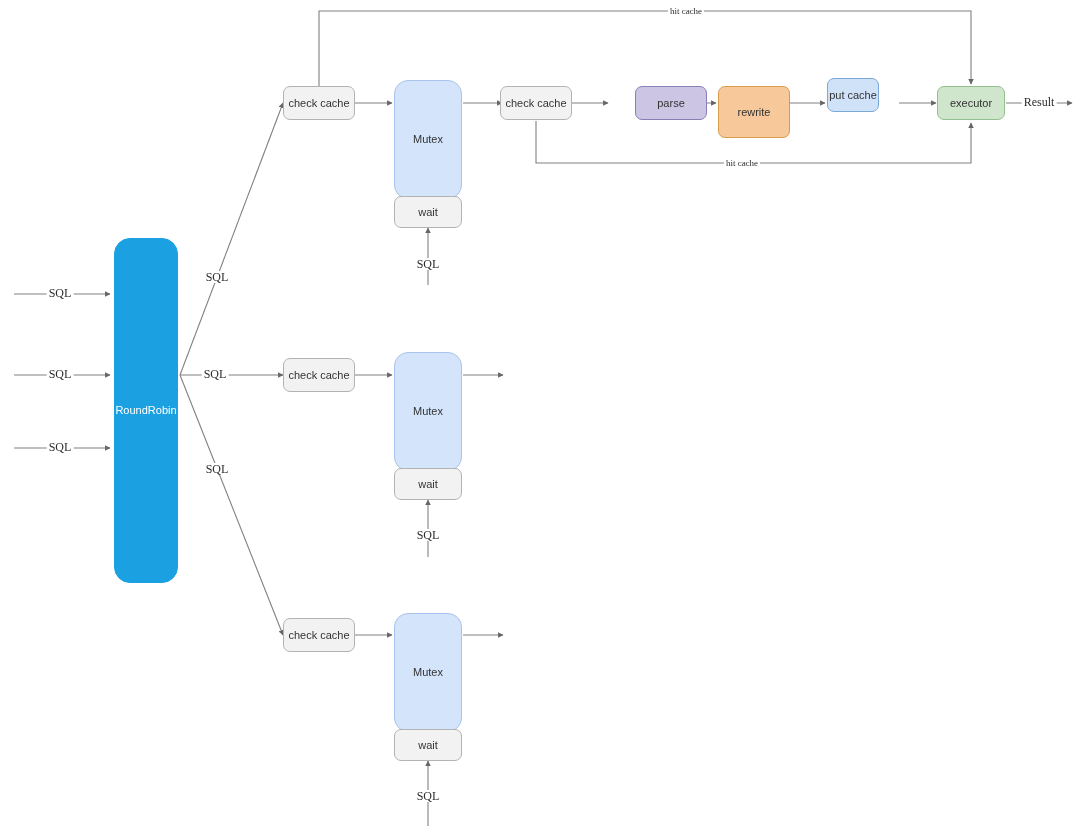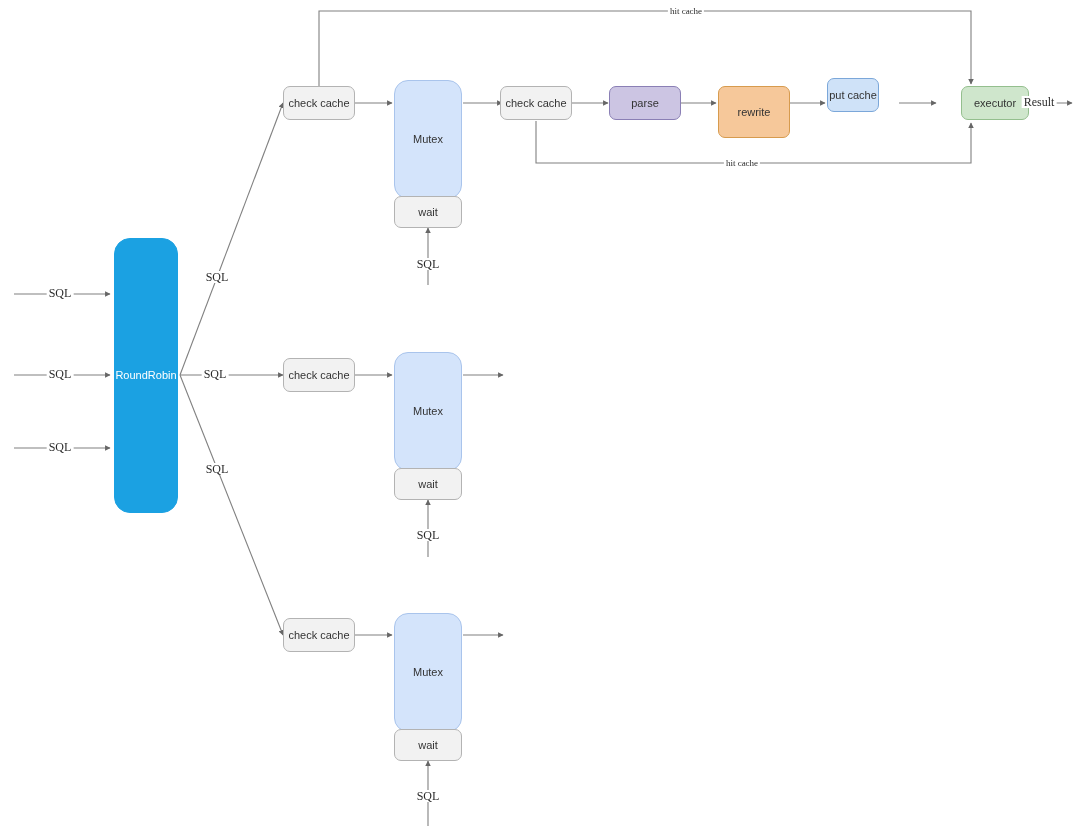--- a/index.html
+++ b/index.html
@@ -54,20 +54,21 @@
   .node-roundrobin {
     background: #1ba1e2;
     border: 1px solid #1ba1e2;
     border-radius: 16px;
     color: #ffffff;
     font-size: 11px;
   }
   .node-parse {
     background: #ccc5e3;
     border: 1px solid #8a7fb5;
+    margin-left: 26px;
   }
   .node-rewrite {
     background: #f6c89a;
     border: 1px solid #d79b4e;
   }
   .node-putcache {
     background: #cfe2f8;
     border: 1px solid #7ba7d9;
   }
   .node-executor {
@@ -131,21 +132,21 @@
       <path d="M 899 103 L 936 103" marker-end="url(#arrow)"></path>
 
       <path d="M 1006 103 L 1072 103" marker-end="url(#arrow)"></path>
 
       <path d="M 319 86 L 319 11 L 971 11 L 971 84" marker-end="url(#arrow)"></path>
 
       <path d="M 536 121 L 536 163 L 971 163 L 971 123" marker-end="url(#arrow)"></path>
     </g>
   </svg>
 
-  <div class="node node-roundrobin" style="left:114px; top:238px; width:64px; height:275px;">
+  <div class="node node-roundrobin" style="left:114px; top:238px; width:64px; height:345px;">
     <span>RoundRobin</span>
   </div>
 
   <div class="node node-grey" style="left:283px; top:86px; width:72px; height:34px;">
     <span>check cache</span>
   </div>
   <div class="node node-mutex" style="left:394px; top:44px; width:68px; height:119px;">
     <span>Mutex</span>
   </div>
   <div class="node node-grey" style="left:394px; top:196px; width:68px; height:32px;">
@@ -177,21 +178,21 @@
   </div>
   <div class="node node-parse" style="left:609px; top:86px; width:72px; height:34px;">
     <span>parse</span>
   </div>
   <div class="node node-rewrite" style="left:718px; top:86px; width:72px; height:52px;">
     <span>rewrite</span>
   </div>
   <div class="node node-putcache" style="left:827px; top:78px; width:52px; height:34px;">
     <span>put cache</span>
   </div>
-  <div class="node node-executor" style="left:937px; top:86px; width:68px; height:34px;margin-left:24px;">
+  <div class="node node-executor" style="left:937px; top:86px; width:68px; height:34px;">
     <span>executor</span>
   </div>
 
   <div class="edge-label lbl-11" style="left:60px; top:293px;">SQL</div>
   <div class="edge-label lbl-11" style="left:60px; top:374px;">SQL</div>
   <div class="edge-label lbl-11" style="left:60px; top:447px;">SQL</div>
 
   <div class="edge-label lbl-11" style="left:217px; top:277px;">SQL</div>
   <div class="edge-label lbl-11" style="left:215px; top:374px;">SQL</div>
   <div class="edge-label lbl-11" style="left:217px; top:469px;">SQL</div>

